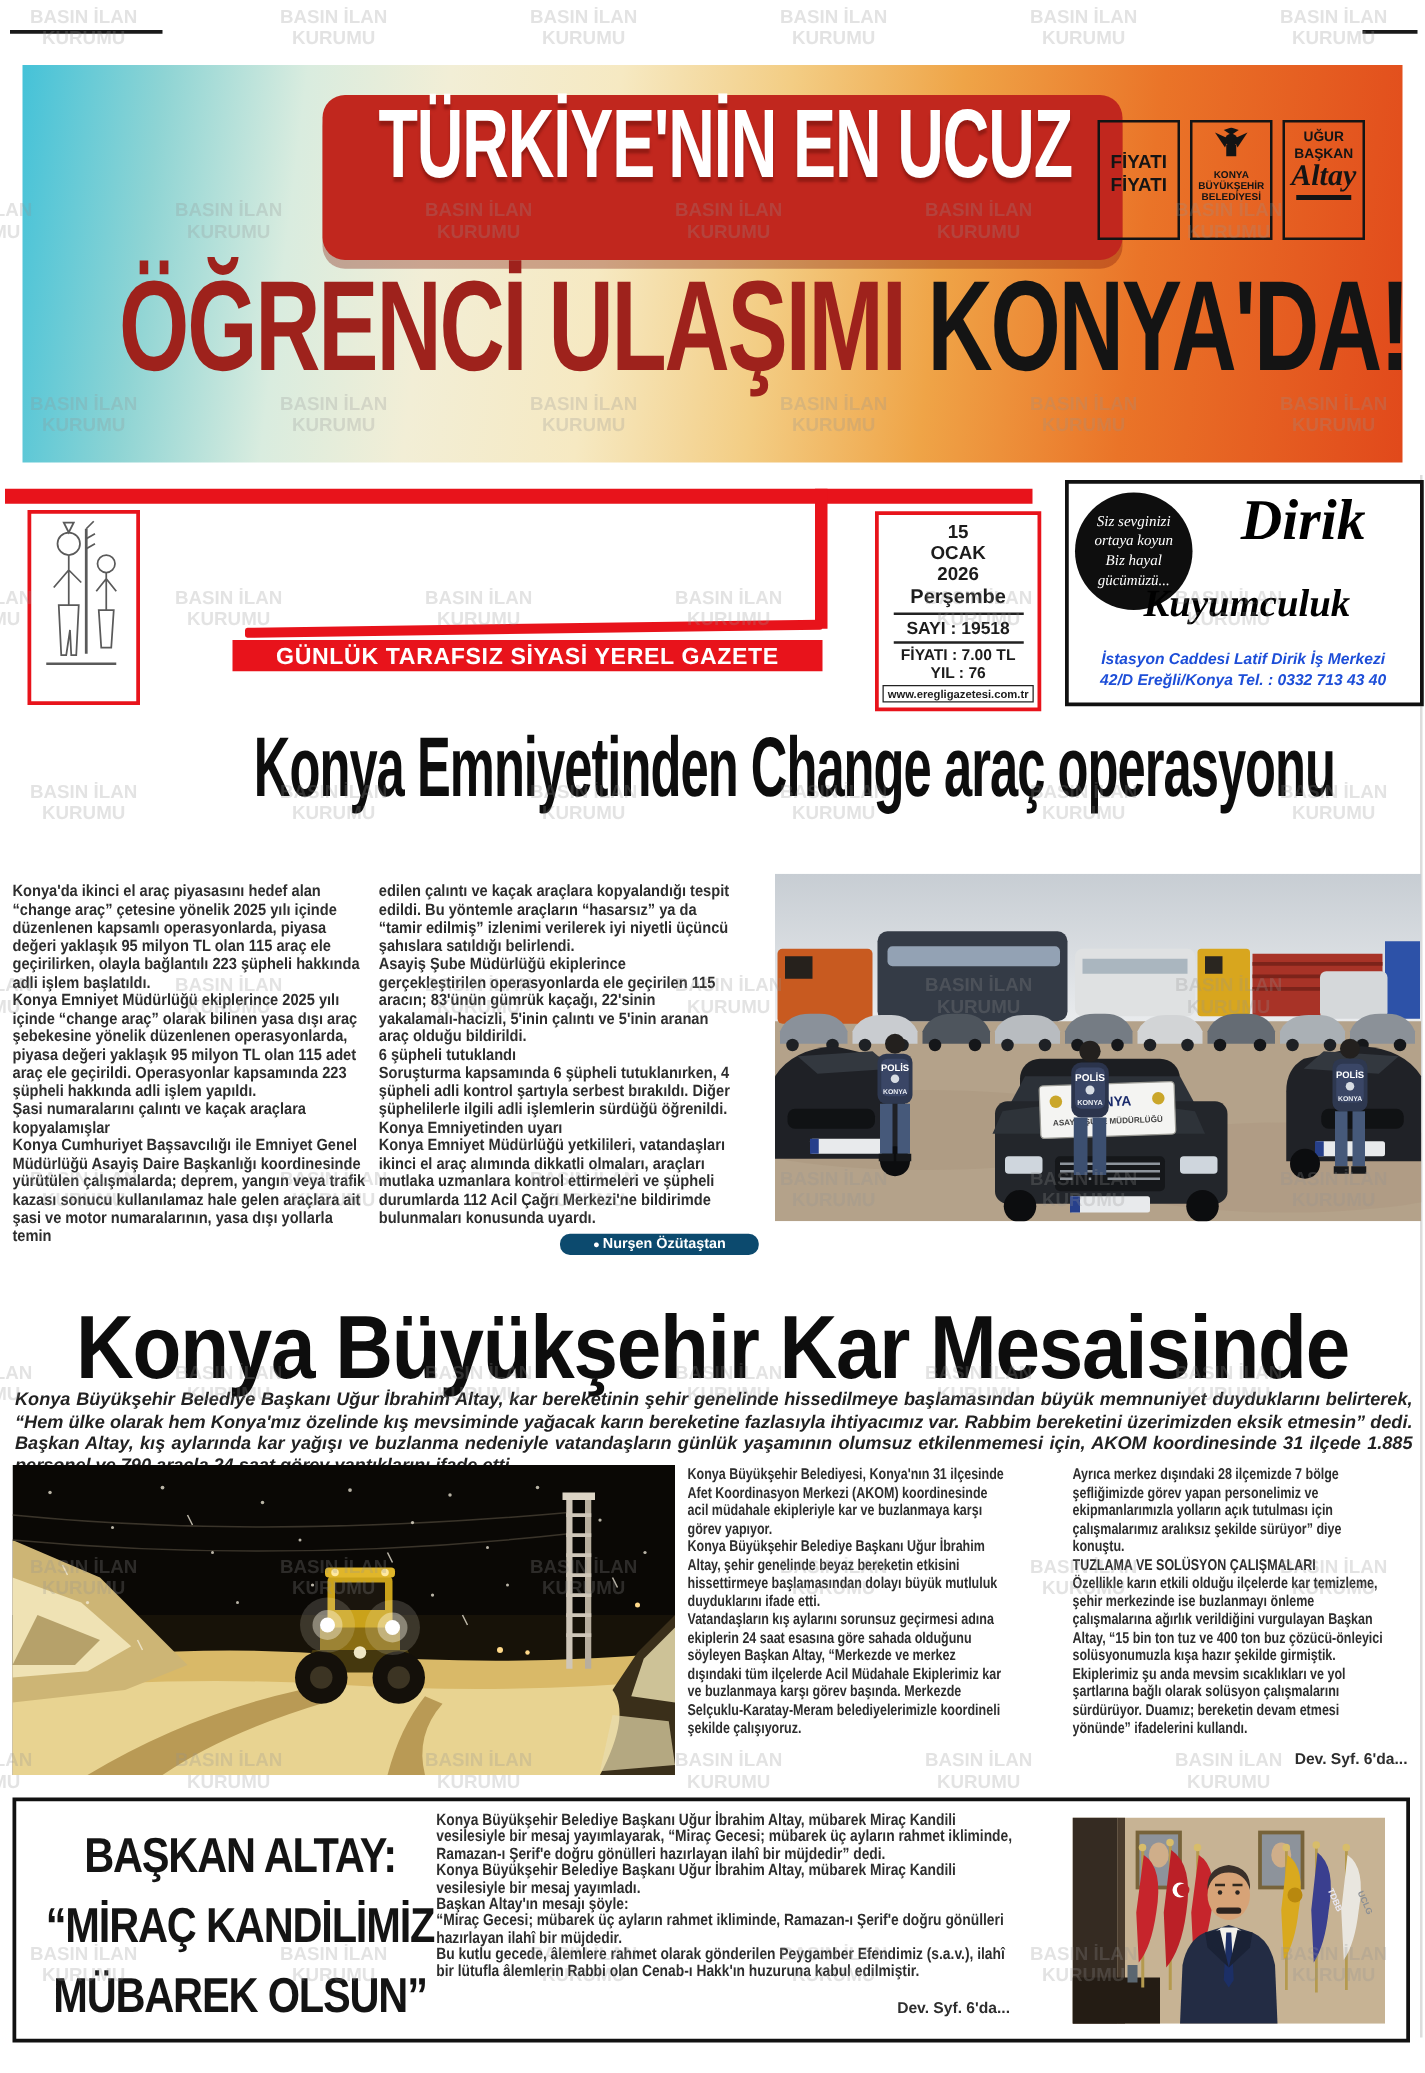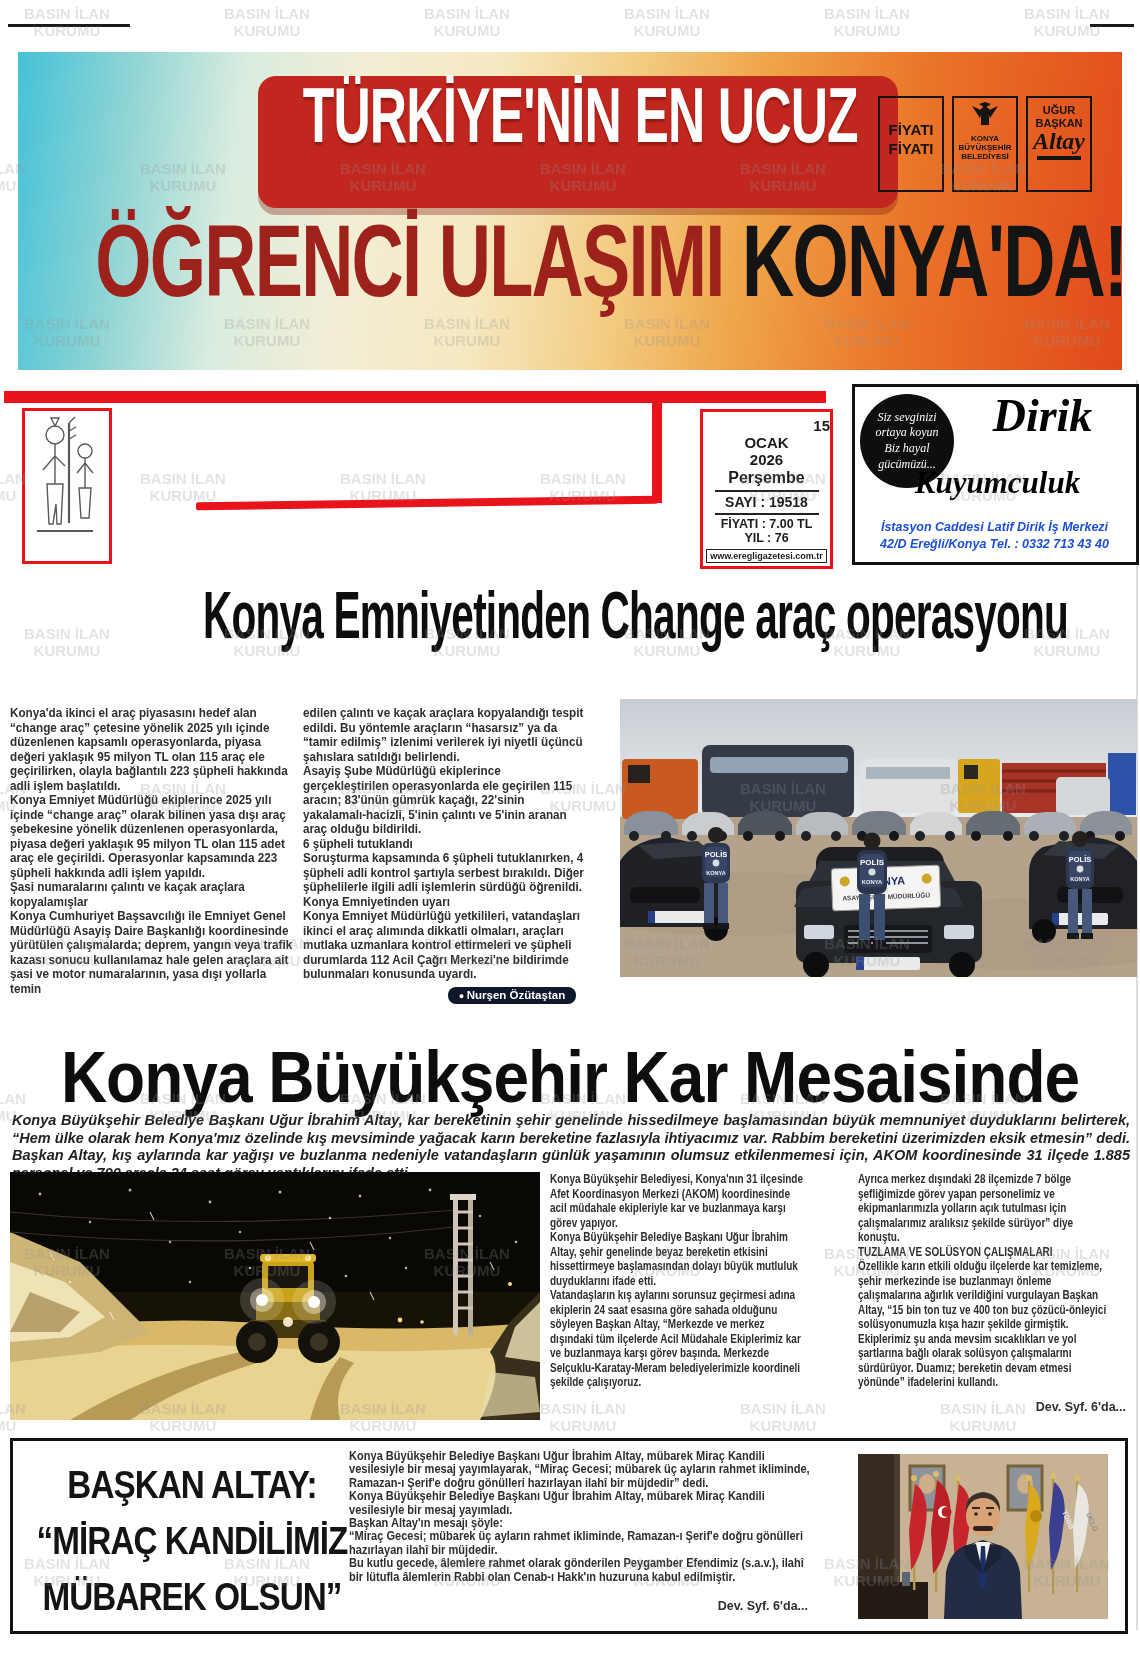--- a/index.html
+++ b/index.html
@@ -37,21 +37,21 @@
   #hittite-box{left:22px;top:408px;width:84px;height:150px;border:3px solid #e8131b;background:#fff;}
   #mast-title{left:200px;top:400px;width:460px;text-align:center;color:#e8131b;
     font-family:"Liberation Serif",serif;font-weight:700;font-size:94px;letter-spacing:6px;
     line-height:1;}
   #mast-swoosh{left:196px;top:499px;width:462px;height:8px;background:#e8131b;
     transform:skewY(-.8deg);border-radius:2px;}
   #mast-tagline{left:186px;top:512px;width:472px;height:25px;background:#e8131b;color:#fff;
     font-weight:700;font-size:18.5px;line-height:25px;text-align:center;letter-spacing:.5px;}
   #date-box{left:700px;top:409px;width:127px;height:154px;border:3px solid #e8131b;
     background:#fff;text-align:center;color:#1c1c1c;font-weight:700;}
-  #date-box .d1{font-size:15px;margin-top:5px;text-align:right;}
+  #date-box .d1{font-size:15px;margin-top:5px;}
   #date-box .d2{font-size:15px;}
   #date-box .d3{font-size:15px;}
   #date-box .d4{font-size:16px;margin-top:1px;}
   #date-box .sep{border-top:2px solid #222;width:104px;margin:3px auto 2px;}
   #date-box .d5{font-size:14px;}
   #date-box .d6{font-size:12.5px;margin-top:1px;}
   #date-box .d7{font-size:12.5px;}
   #date-box .web{display:inline-block;border:1.5px solid #222;font-size:9px;
     padding:1px 3px;margin-top:3px;}
   #jeweler{left:852px;top:384px;width:281px;height:175px;border:3px solid #111;background:#fff;}
@@ -70,21 +70,21 @@
   #kicker{left:8px;top:574px;width:184px;height:78px;background:#0d0d0d;color:#fff;
     text-align:center;}
   #kicker-inner{font-weight:700;font-size:26px;line-height:34px;white-space:pre-line;
     transform:scale(.95,1.12);transform-origin:50% 0;margin-top:4px;}
   #headline1{left:203px;top:576px;font-weight:700;font-size:52px;color:#0d0d0d;
     white-space:nowrap;letter-spacing:-1px;transform:scale(.78,1.3);transform-origin:0 0;}
   .bodytxt{font-weight:700;color:#2e2e2e;white-space:pre-line;text-align:left;}
   #s1c1{left:10px;top:706px;width:286px;height:302px;}
   #s1c2{left:303px;top:706px;width:286px;height:302px;}
   #s1c1 .cond,#s1c2 .cond{width:318px;transform:scaleX(.9);font-size:13px;line-height:14.5px;}
-  #byline{left:448px;top:987px;width:128px;height:17px;background:#0f172a;border-radius:8px;
+  #byline{left:448px;top:987px;width:159px;height:17px;background:#0c4a6e;border-radius:8px;
     color:#fff;font-weight:700;font-size:11.5px;line-height:17px;text-align:center;}
   #byline::before{content:"● ";font-size:9px;}
 
   
   #headline2{left:0;top:1036px;width:1140px;text-align:center;font-weight:700;font-size:64px;
     white-space:nowrap;letter-spacing:-1px;color:#0d0d0d;transform:scale(1,1.12);
     transform-origin:50% 0;}
   #lead2{left:12px;top:1112px;width:1118px;height:56px;font-weight:700;font-style:italic;
     font-size:14.5px;line-height:17.5px;color:#222;text-align:justify;}
   #s2c1{left:550px;top:1172px;width:254px;height:252px;}
@@ -162,20 +162,21 @@
         <path d="M44 12 v100" stroke-width="2.2"></path>
         <path d="M44 12 l6 -6 M44 20 l7 -4 M44 28 l7 -4"></path>
         <circle cx="60" cy="40" r="7"></circle>
         <path d="M60 47 v30 M60 52 l-8 10 M60 52 l8 10 M54 77 h12 l-2 30 h-8 z"></path>
         <path d="M12 120 h56" stroke-width="2"></path>
       </g>
     </svg>
   </div>
 
   <div id="mast-swoosh" class="abs"></div>
+  <div id="mast-tagline" class="abs">GÜNLÜK TARAFSIZ SİYASİ YEREL GAZETE</div>
 
   <div id="date-box" class="abs">
     <div class="d1">15</div>
     <div class="d2">OCAK</div>
     <div class="d3">2026</div>
     <div class="d4">Perşembe</div>
     <div class="sep"></div>
     <div class="d5">SAYI : 19518</div>
     <div class="sep"></div>
     <div class="d6">FİYATI : 7.00 TL</div>

